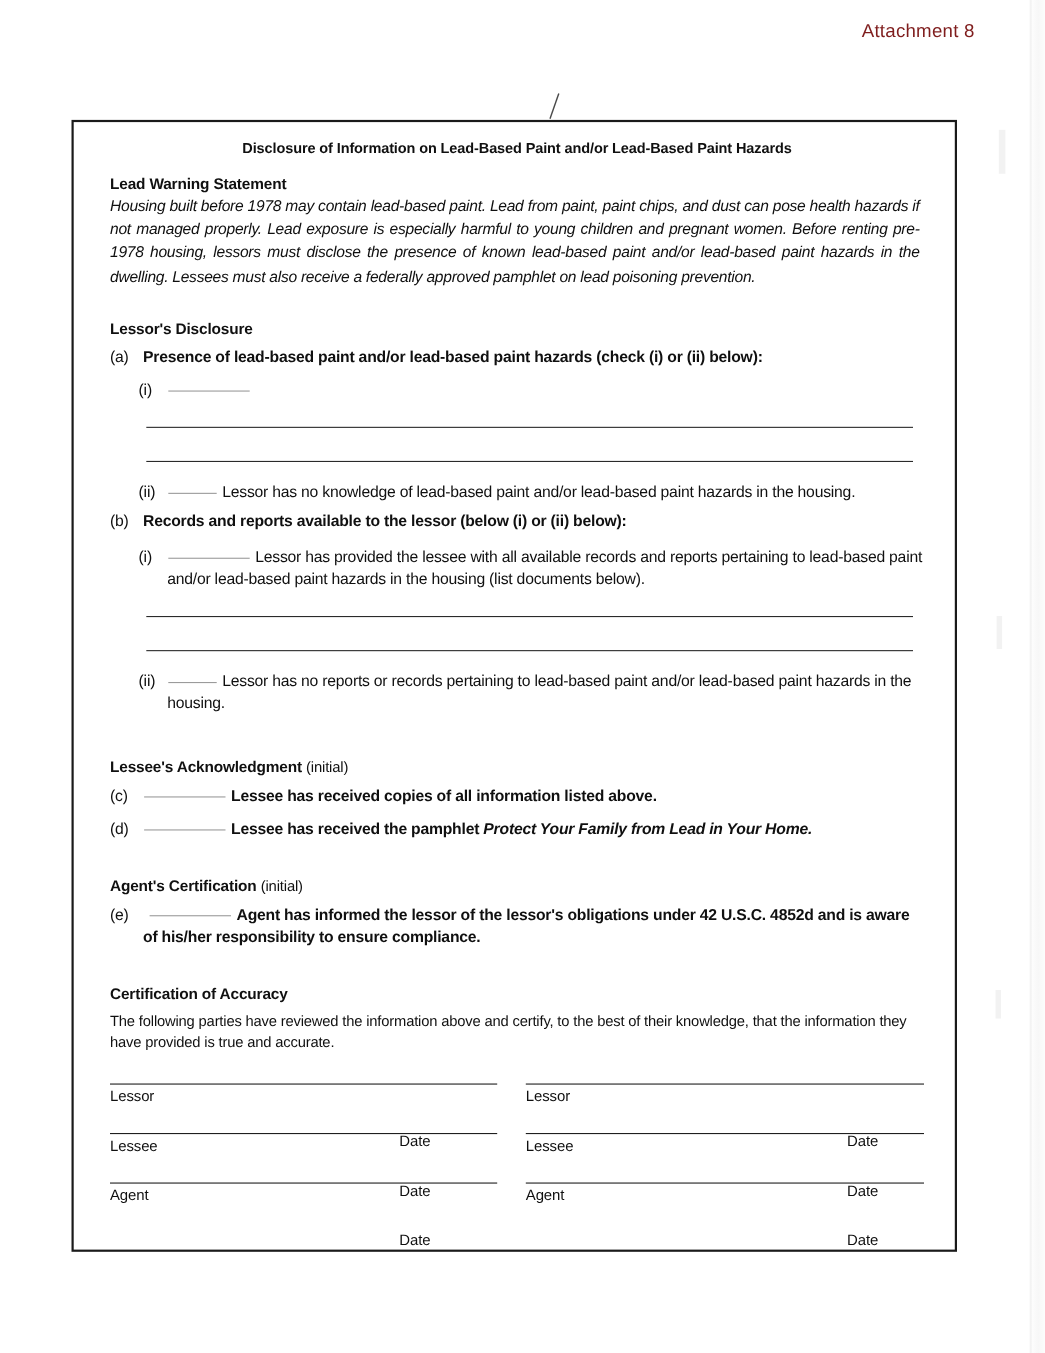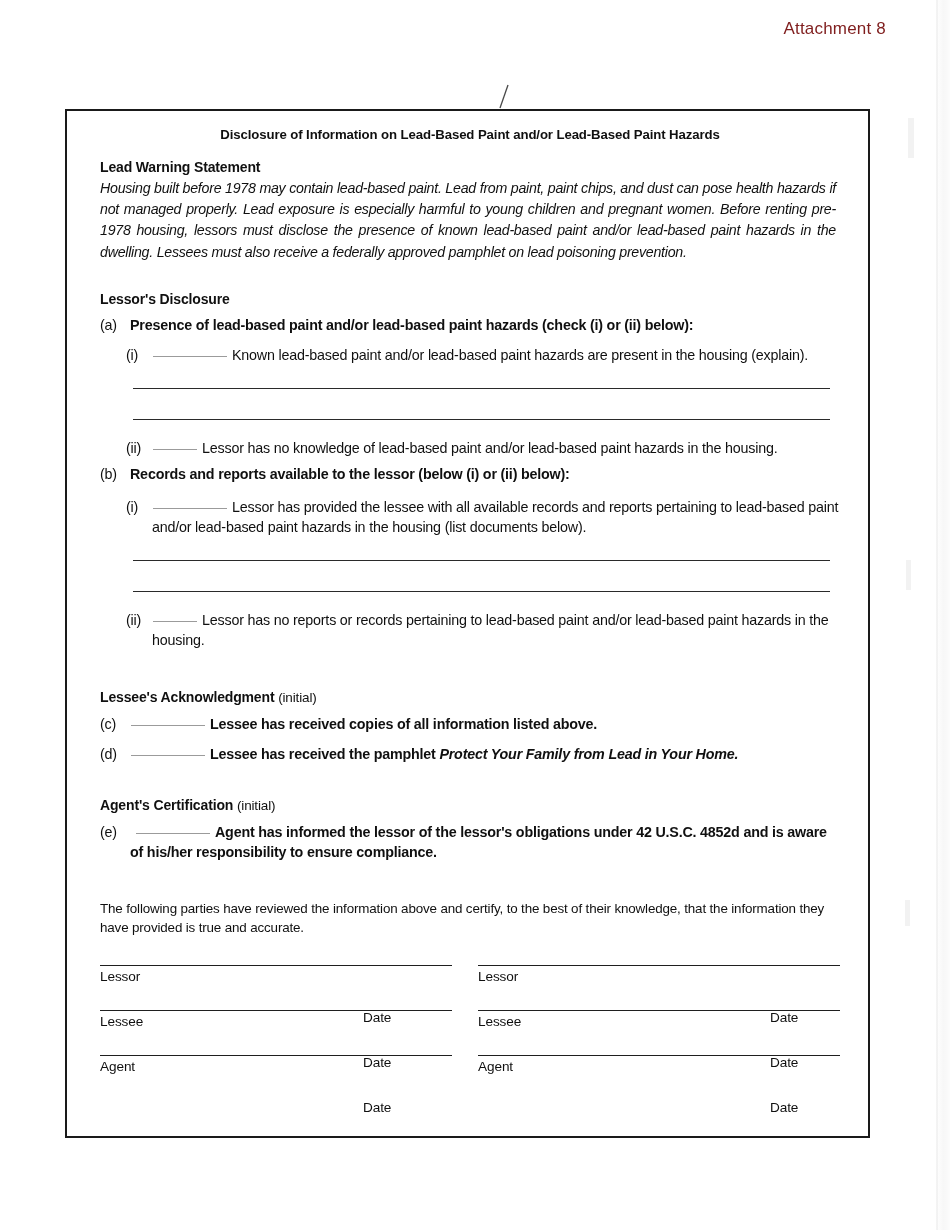--- a/index.html
+++ b/index.html
@@ -251,21 +251,21 @@
     <div class="row lvl1">
       <span class="marker">(a)</span>
       <span class="rtext">Presence of lead-based paint and/or lead-based paint hazards (check (i) or (ii) below):</span>
     </div>
 
     <div class="spacer-10"></div>
 
     <div class="row lvl2">
       <span class="marker">(i)</span>
       <span class="rtext">
-        <span class="blank w-long"></span><span>Known lead-based paint and/or lead-based paint hazards are present in the housing (explain).</span>
+        <span class="blank w-long"></span>
       </span>
     </div>
 
     <div class="spacer-22"></div>
     <div class="fill-rule"></div>
     <div class="spacer-30"></div>
     <div class="fill-rule"></div>
     <div class="spacer-18"></div>
 
     <div class="row lvl2">
@@ -340,20 +340,21 @@
 
     <div class="row lvl1">
       <span class="marker">(e)</span>
       <span class="rtext" style="text-indent:0;">
         <span class="blank w-long" style="margin-left:6px;"></span><span>Agent has informed the lessor of the lessor's obligations under 42 U.S.C. 4852d and is aware of his/her responsibility to ensure compliance.</span>
       </span>
     </div>
 
     <div class="spacer-30"></div>
 
+    <div class="sec-head">Certification of Accuracy</div>
     <div class="spacer-6"></div>
     <div class="plain-body">The following parties have reviewed the information above and certify, to the best of their knowledge, that the information they have provided is true and accurate.</div>
 
     <div class="sig-block">
 
       <div class="sig-row">
         <div class="sig-cell left">
           <div class="sig-line"></div>
           <div class="sig-labels">
             <span class="who">Lessor</span>

